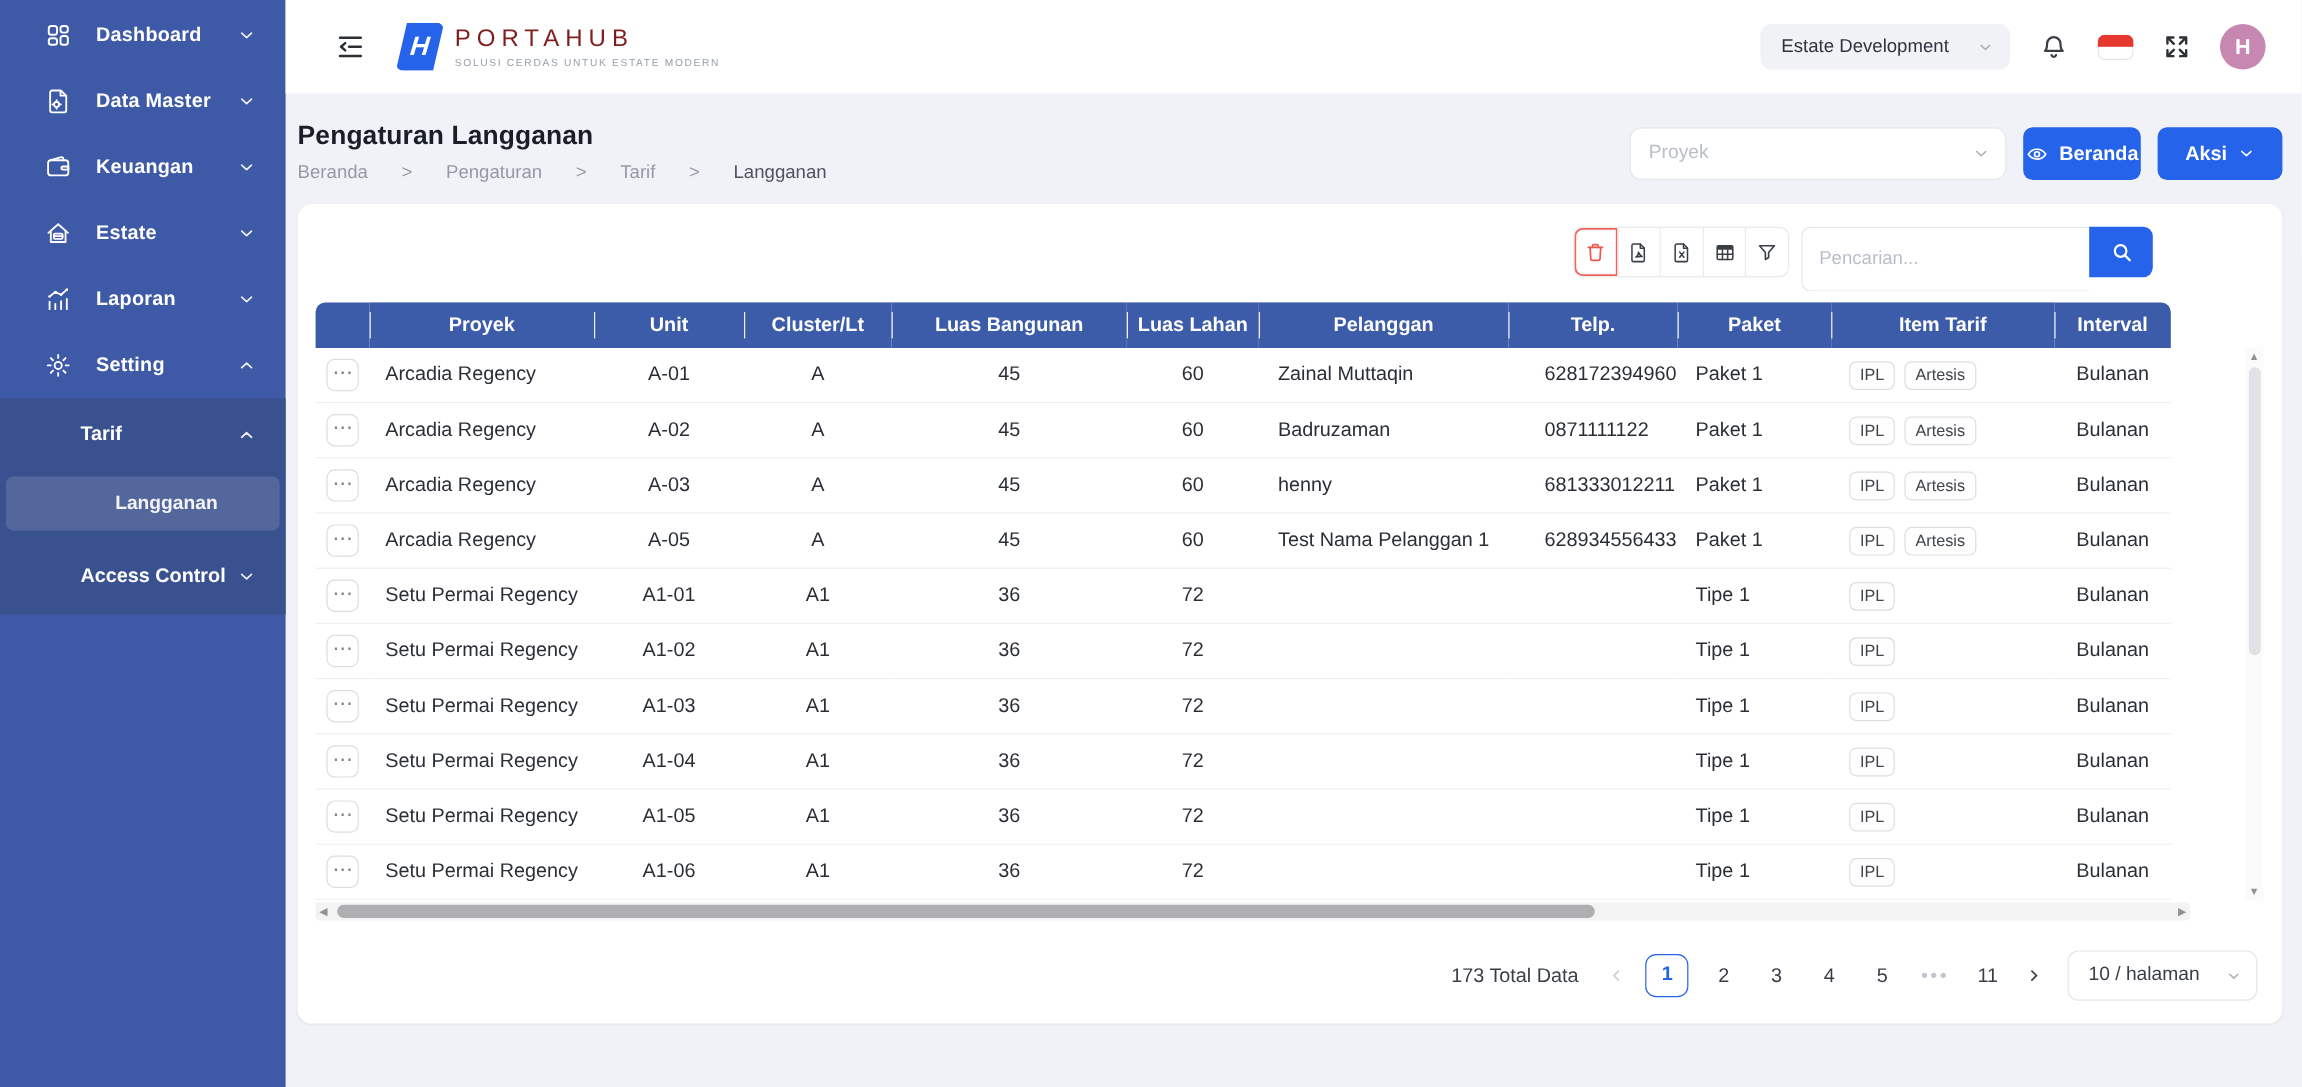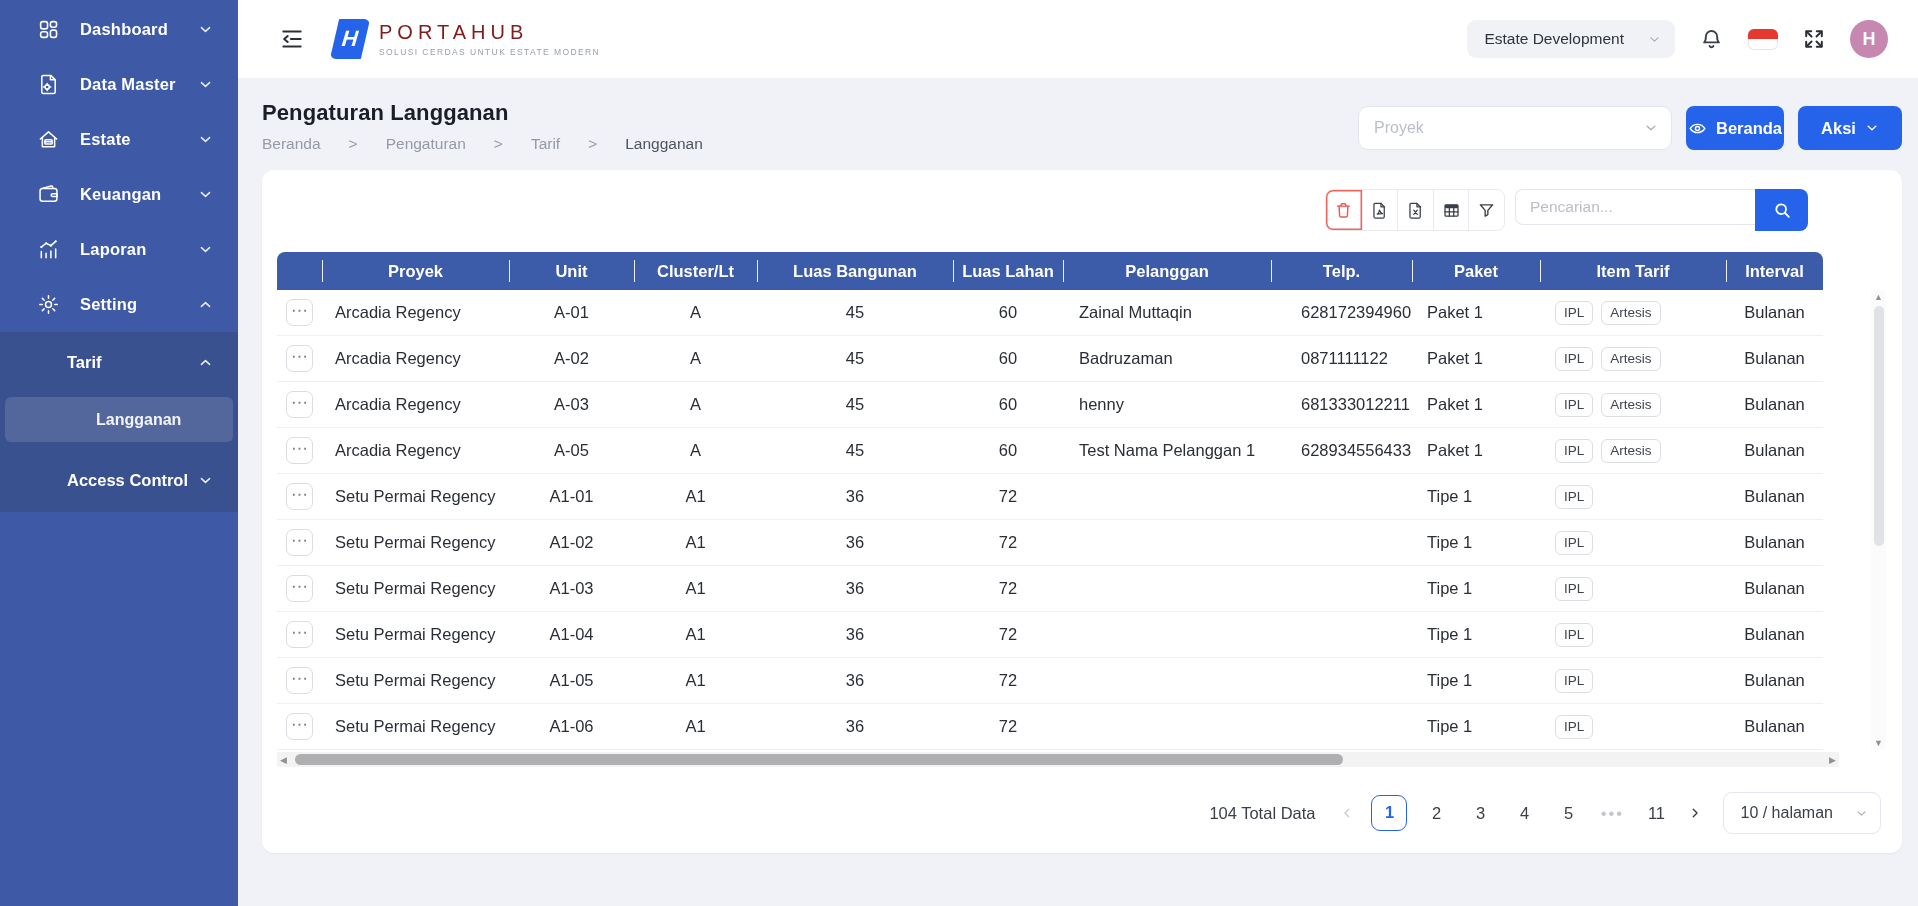--- a/index.html
+++ b/index.html
@@ -36,41 +36,41 @@
   .logo-mark{width:36px; height:40px; background:var(--primary); transform:skewX(-6deg); clip-path:polygon(14% 0,100% 0,86% 100%,0 100%); border-radius:6px; display:flex; align-items:center; justify-content:center; color:#fff; font-size:22px; font-weight:800; font-style:italic;}
   .logo-name{font-size:20px; font-weight:400; letter-spacing:5px; color:#7f1d1d;}
   .logo-tag{font-size:8.5px; letter-spacing:1.4px; color:#98A0AC; margin-top:3px;}
   .top-right{margin-left:auto; display:flex; align-items:center; gap:24px;}
   .workspace{height:38px; background:#F1F2F6; border-radius:9px; display:flex; align-items:center; gap:24px; padding:0 14px 0 17px; font-size:15.5px; color:#2E3340; cursor:pointer;}
   .chev-gray{color:#A9AEB8; display:flex;}
   .flag{width:30px; height:21px; border-radius:6px; overflow:hidden; display:block; position:relative; box-shadow:inset 0 0 0 1px rgba(0,0,0,.10); background:#fff; cursor:pointer;}
   .flag-top{position:absolute; left:0; top:0; width:100%; height:50%; background:var(--flag-red);}
   .avatar{width:38px; height:38px; border-radius:50%; background:var(--avatar); color:#fff; display:flex; align-items:center; justify-content:center; font-size:18px; font-weight:700; cursor:pointer;}
 
-  .content{flex:1; padding:22px 16px 0 24px;}
+  .content{flex:1; padding:22px 16px 0 10px;}
   .page-head{display:flex; justify-content:space-between; align-items:flex-start;}
   h1{font-size:22px; font-weight:700; color:#1A1E28; letter-spacing:.1px;}
   .breadcrumb{margin-top:9px; font-size:15.5px; color:var(--muted); display:flex; gap:28px; align-items:center;}
   .breadcrumb .crumb.current{color:#4E545E;}
   .filters{display:flex; gap:14px; margin-top:6px;}
   .select{width:314px; height:44px; background:#fff; border:1px solid var(--border); border-radius:10px; display:flex; align-items:center; justify-content:space-between; padding:0 13px 0 15px; cursor:pointer;}
   .select .ph{font-size:16px; color:#B9BEC9;}
   .btn{height:44px; border:none; border-radius:8px; background:var(--primary); color:#fff; font-size:16.5px; font-weight:600; font-family:inherit; display:flex; align-items:center; justify-content:center; gap:9px; cursor:pointer;}
   .btn-tampil{width:98px;}
   .btn-aksi{width:104px;}
 
   
   .card{position:relative; margin-top:17px; height:683px; background:#fff; border-radius:12px; box-shadow:0 1px 2px rgba(16,24,40,.05);}
   .btn-group{position:absolute; top:19px; left:1063px; height:42px; display:flex; background:#fff; border:1px solid #E9EAEE; border-radius:8px;}
   .tool-btn{width:35.6px; border:none; border-left:1px solid #E9EAEE; background:none; display:flex; align-items:center; justify-content:center; color:#3A3F47; cursor:pointer;}
   .tool-btn:first-child{border-left:none;}
   .tool-btn svg{width:19px; height:19px;}
   .tool-btn.danger{color:var(--danger); box-shadow:inset 0 0 0 1.5px #F2635D; border-radius:7px 0 0 7px;}
   .search-wrap{position:absolute; top:19px; left:1253px; height:42px; display:flex;}
-  .search-wrap input{width:240px; height:36px; border:1px solid var(--border); border-right:none; border-radius:8px 0 0 8px; padding:0 14px; font-size:15.5px; font-family:inherit; color:#333; outline:none;}
+  .search-wrap input{width:240px; height:54px; border:1px solid var(--border); border-right:none; border-radius:8px 0 0 8px; padding:0 14px; font-size:15.5px; font-family:inherit; color:#333; outline:none;}
   .search-wrap input::placeholder{color:#B9BEC9;}
   .search-btn{width:53px; height:42px; border:none; background:var(--primary); border-radius:0 8px 8px 0; color:#fff; display:flex; align-items:center; justify-content:center; cursor:pointer;}
 
   .tbl{position:absolute; top:82px; left:15px; width:1546px;}
   table{border-collapse:separate; border-spacing:0; table-layout:fixed; width:1546px;}
   thead th{background:var(--thead); color:#fff; height:38px; font-size:16.5px; font-weight:700; position:relative; padding:0;}
   thead th + th::before{content:""; position:absolute; left:0; top:8px; bottom:8px; width:1px; background:rgba(255,255,255,.9);}
   thead th:first-child{border-radius:8px 0 0 0;}
   thead th:last-child{border-radius:0 8px 0 0;}
   tbody td{height:46px; border-bottom:1px solid #EFEFF2; font-size:16.5px; color:var(--text); padding:0; white-space:nowrap; overflow:hidden;}
@@ -134,42 +134,42 @@
           <span class="label">Data Master</span>
           <span class="chev down">
             <svg viewBox="0 0 24 24" fill="none" stroke="currentColor" stroke-linecap="round" stroke-linejoin="round" stroke-width="2.4">
               <path d="M5.5 9l6.5 6 6.5-6"></path>
             </svg>
           </span>
         </div>
         <div class="side-item">
           <span class="icon">
             <svg viewBox="0 0 24 24" fill="none" stroke="currentColor" stroke-linecap="round" stroke-linejoin="round" stroke-width="1.6">
+              <rect x="3.2" y="5.8" width="17.6" height="13.2" rx="2.6"></rect>
+              <path d="M16.4 5.8V4.4c0-.9-.8-1.5-1.7-1.3L5.4 5.6"></path>
+              <path d="M16.2 11.2h4.6v2.8h-4.6a1.4 1.4 0 0 1 0-2.8z"></path>
+            </svg>
+          </span>
+          <span class="label">Keuangan</span>
+          <span class="chev down">
+            <svg viewBox="0 0 24 24" fill="none" stroke="currentColor" stroke-linecap="round" stroke-linejoin="round" stroke-width="2.4">
+              <path d="M5.5 9l6.5 6 6.5-6"></path>
+            </svg>
+          </span>
+        </div>
+        <div class="side-item">
+          <span class="icon">
+            <svg viewBox="0 0 24 24" fill="none" stroke="currentColor" stroke-linecap="round" stroke-linejoin="round" stroke-width="1.6">
               <path d="M3.5 11.5 12 4l8.5 7.5"></path>
               <path d="M5.6 9.8v9.7h12.8V9.8"></path>
               <rect x="8.2" y="12.2" width="7.6" height="4.6" rx="1"></rect>
               <path d="M8.2 14.3h7.6"></path>
             </svg>
           </span>
           <span class="label">Estate</span>
-          <span class="chev down">
-            <svg viewBox="0 0 24 24" fill="none" stroke="currentColor" stroke-linecap="round" stroke-linejoin="round" stroke-width="2.4">
-              <path d="M5.5 9l6.5 6 6.5-6"></path>
-            </svg>
-          </span>
-        </div>
-        <div class="side-item">
-          <span class="icon">
-            <svg viewBox="0 0 24 24" fill="none" stroke="currentColor" stroke-linecap="round" stroke-linejoin="round" stroke-width="1.6">
-              <rect x="3.2" y="5.8" width="17.6" height="13.2" rx="2.6"></rect>
-              <path d="M16.4 5.8V4.4c0-.9-.8-1.5-1.7-1.3L5.4 5.6"></path>
-              <path d="M16.2 11.2h4.6v2.8h-4.6a1.4 1.4 0 0 1 0-2.8z"></path>
-            </svg>
-          </span>
-          <span class="label">Keuangan</span>
           <span class="chev down">
             <svg viewBox="0 0 24 24" fill="none" stroke="currentColor" stroke-linecap="round" stroke-linejoin="round" stroke-width="2.4">
               <path d="M5.5 9l6.5 6 6.5-6"></path>
             </svg>
           </span>
         </div>
         <div class="side-item">
           <span class="icon">
             <svg viewBox="0 0 24 24" fill="none" stroke="currentColor" stroke-linecap="round" stroke-linejoin="round" stroke-width="1.6">
               <path d="M4.5 20.5v-6.5M9.5 20.5v-4.5M14.5 20.5v-7M19.5 20.5v-9"></path>
@@ -542,21 +542,21 @@
           <span class="vthumb"></span>
           <span class="arr down">▼</span>
         </div>
         <div class="hscroll">
           <span class="arr left">◀</span>
           <span class="hthumb"></span>
           <span class="arr right">▶</span>
         </div>
 
         <div class="pagination">
-          <span class="total">104 Total Data</span>
+          <span class="total">173 Total Data</span>
           <span class="pg-arrow prev">
               <svg width="14" height="14" viewBox="0 0 24 24" fill="none" stroke="currentColor" stroke-width="2.4" stroke-linecap="round" stroke-linejoin="round">
                 <path d="M15 5.5 8.5 12l6.5 6.5"></path>
               </svg>
             </span>
           <span id="pages"><span class="pg-num active">1</span><span class="pg-num">2</span><span class="pg-num">3</span><span class="pg-num">4</span><span class="pg-num">5</span><span class="pg-num dots">•••</span><span class="pg-num">11</span></span>
           <span class="pg-arrow next">
               <svg width="14" height="14" viewBox="0 0 24 24" fill="none" stroke="currentColor" stroke-width="2.4" stroke-linecap="round" stroke-linejoin="round">
                 <path d="M9 5.5 15.5 12 9 18.5"></path>
               </svg>

